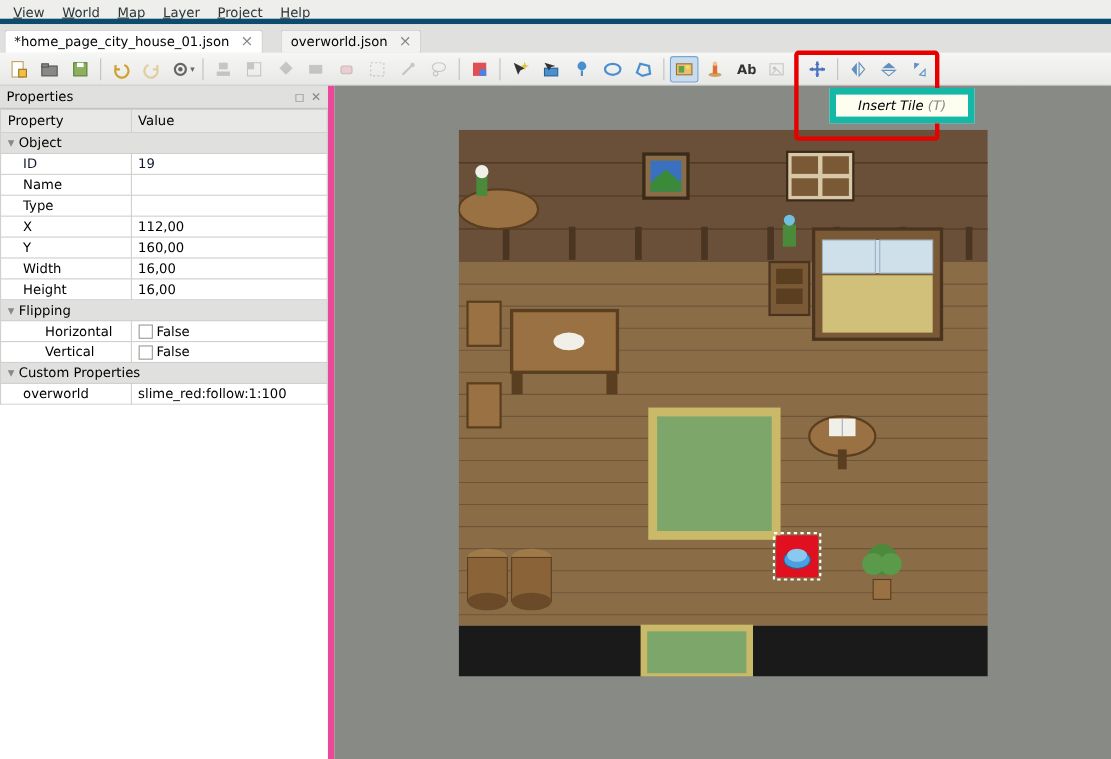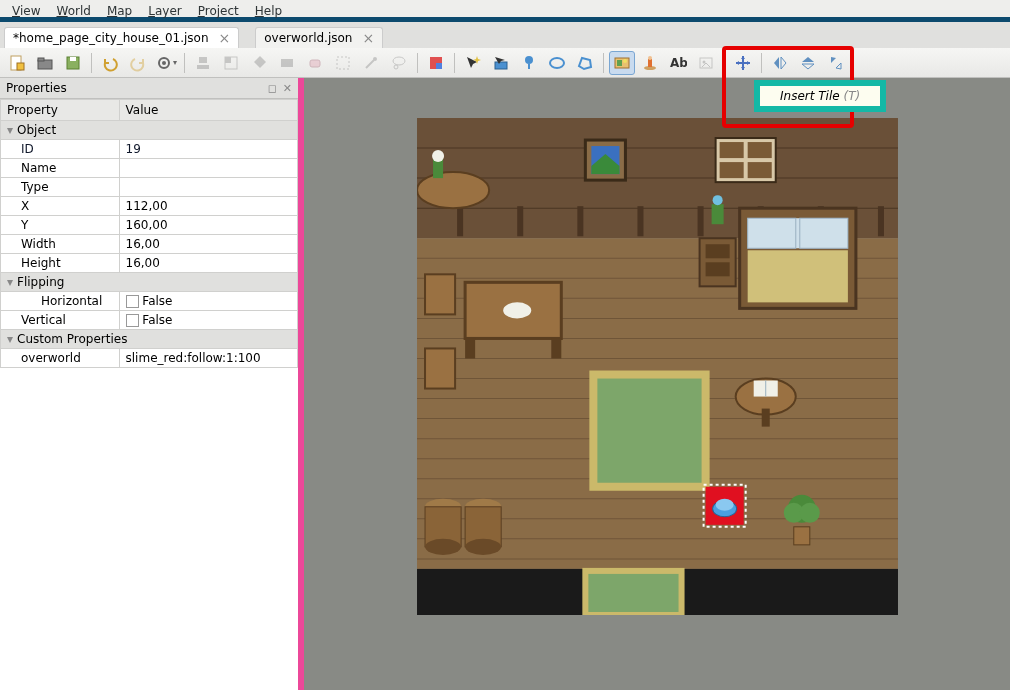--- a/index.html
+++ b/index.html
@@ -289,21 +289,21 @@
             <td>16,00</td>
           </tr>
       <tr class="section">
             <td colspan="2"><span class="twisty">▾</span><span>Flipping</span></td>
           </tr>
       <tr>
             <td class="indent" style="padding-left:40px">Horizontal</td>
             <td><span class="chk"></span> <span>False</span></td>
           </tr>
       <tr>
-            <td class="indent" style="padding-left:20px">Vertical</td>
+            <td class="indent" style="padding-left:40px">Vertical</td>
             <td><span class="chk"></span> <span>False</span></td>
           </tr>
       <tr class="section">
             <td colspan="2"><span class="twisty">▾</span><span>Custom Properties</span></td>
           </tr>
       <tr>
             <td class="indent">overworld</td>
             <td>slime_red:follow:1:100</td>
           </tr>
     </tbody>

